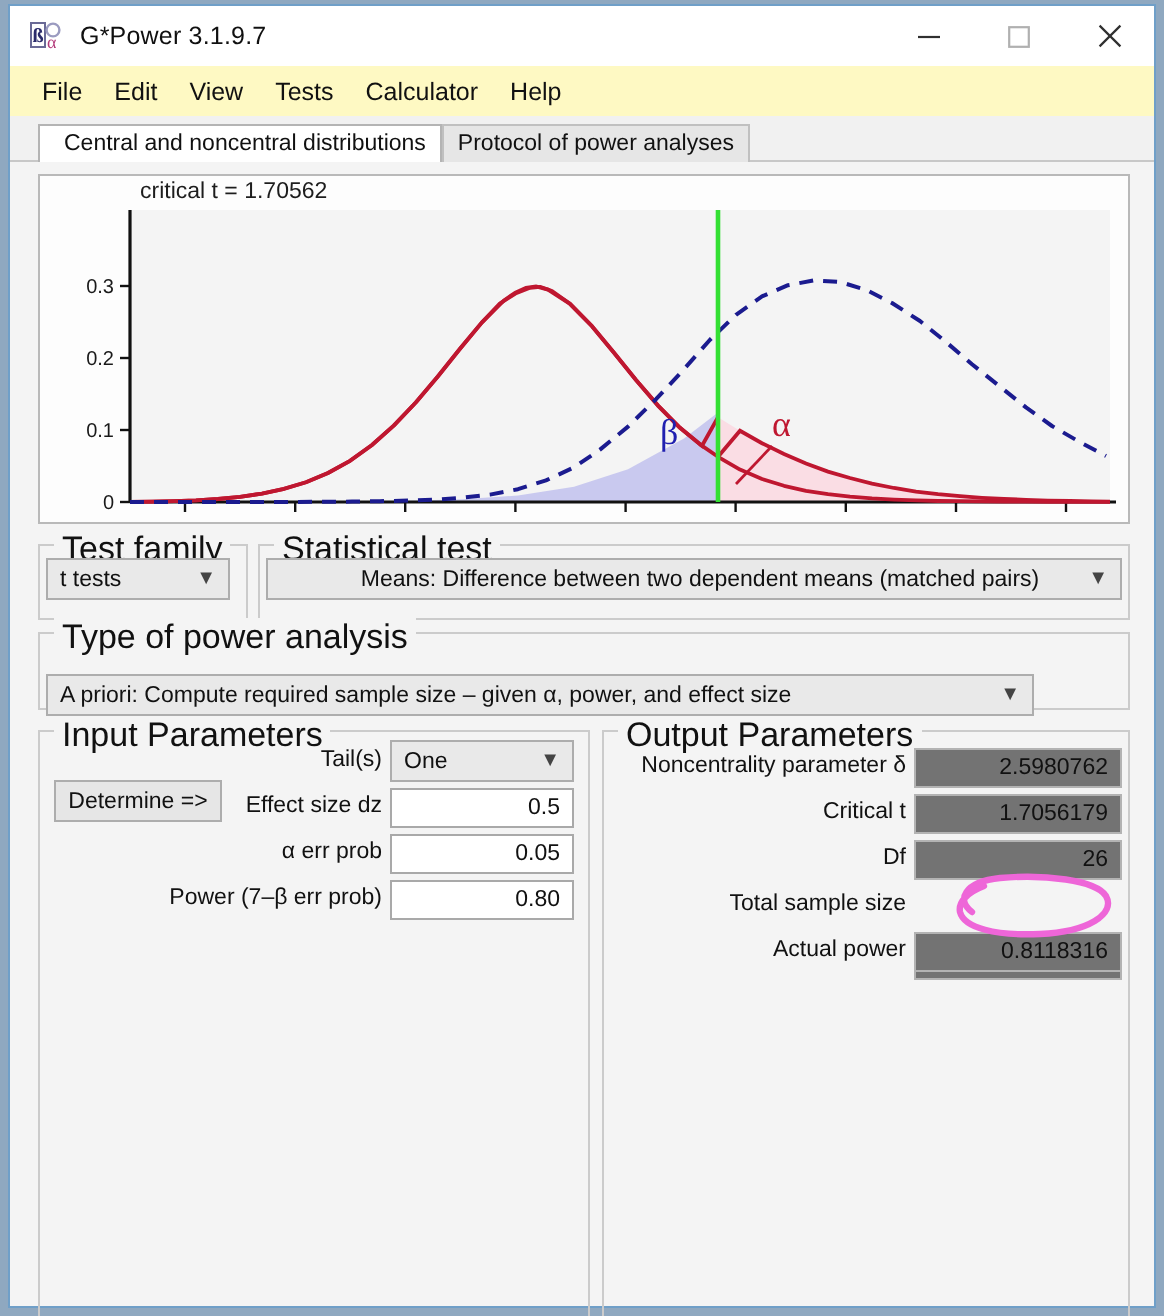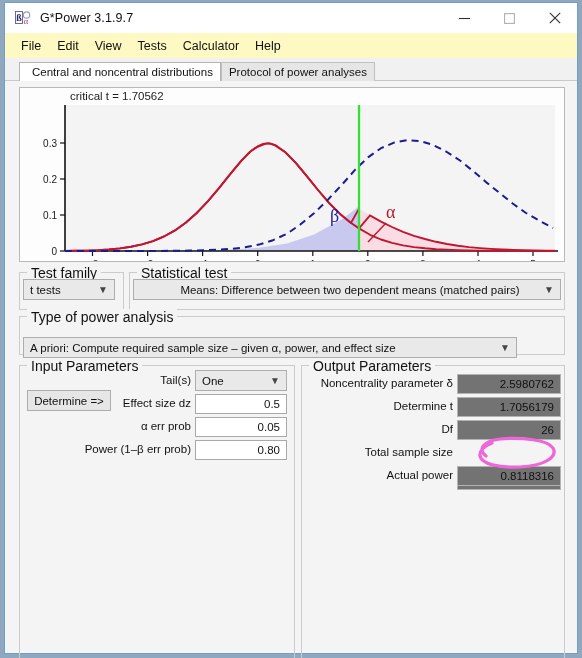--- a/index.html
+++ b/index.html
@@ -142,21 +142,21 @@
     border: 1px solid #cbcbcb;
     background: transparent;
     box-sizing: border-box;
   }
   .group-title {
     position: absolute;
     top: -8px;
     left: 7px;
     background: #f4f4f4;
     padding: 0 4px;
-    font-size: 14px;
+    font-size: 17px;
     color: #111;
     white-space: nowrap;
   }
 
   
   .combo {
     position: absolute;
     background: #e9e9e9;
     border: 1px solid #adadad;
     box-sizing: border-box;
@@ -395,31 +395,31 @@
       <span>One</span>
       <span class="chev">▼</span>
     </div>
 
     <div class="lbl" style="left:90px; top:316px; width:96px;">Effect size dz</div>
     <div class="field" style="left:190px; top:313px; width:92px;">0.5</div>
 
     <div class="lbl" style="left:90px; top:339px; width:96px;">α err prob</div>
     <div class="field" style="left:190px; top:336px; width:92px;">0.05</div>
 
-    <div class="lbl" style="left:70px; top:362px; width:116px;">Power (1–β err prob)</div>
+    <div class="lbl" style="left:70px; top:362px; width:116px;">Power (7–β err prob)</div>
     <div class="field" style="left:190px; top:359px; width:92px;">0.80</div>
 
     <div class="group" style="left:296px; top:284px; width:264px; height:338px;">
       <span class="group-title">Output Parameters</span>
     </div>
 
     <div class="lbl" style="left:300px; top:296px; width:148px;">Noncentrality parameter δ</div>
     <div class="field readonly" style="left:452px; top:293px; width:104px;">2.5980762</div>
 
-    <div class="lbl" style="left:300px; top:319px; width:148px;">Determine t</div>
+    <div class="lbl" style="left:300px; top:319px; width:148px;">Critical t</div>
     <div class="field readonly" style="left:452px; top:316px; width:104px;">1.7056179</div>
 
     <div class="lbl" style="left:300px; top:342px; width:148px;">Df</div>
     <div class="field readonly" style="left:452px; top:339px; width:104px;">26</div>
 
     <div class="lbl" style="left:300px; top:365px; width:148px;">Total sample size</div>
     <div class="field readonly" style="left:452px; top:362px; width:104px;margin-top:27px;">27</div>
 
     <div class="lbl" style="left:300px; top:388px; width:148px;">Actual power</div>
     <div class="field readonly" style="left:452px; top:385px; width:104px;">0.8118316</div>

